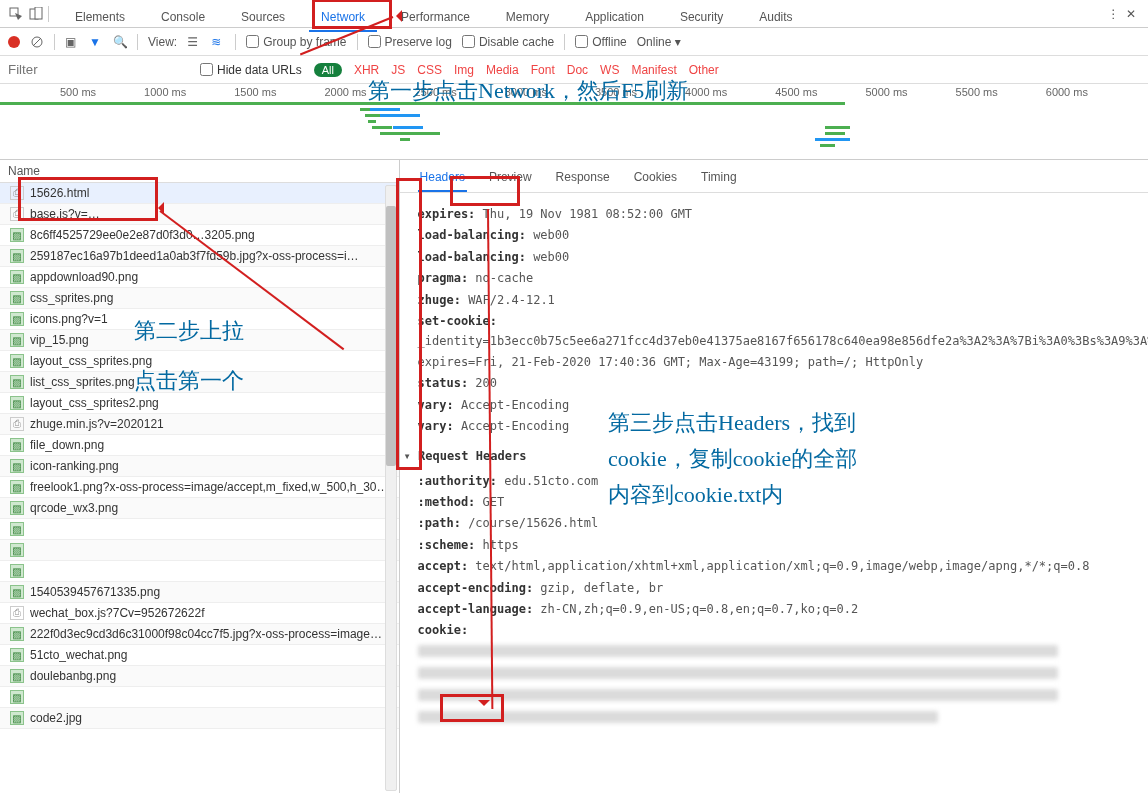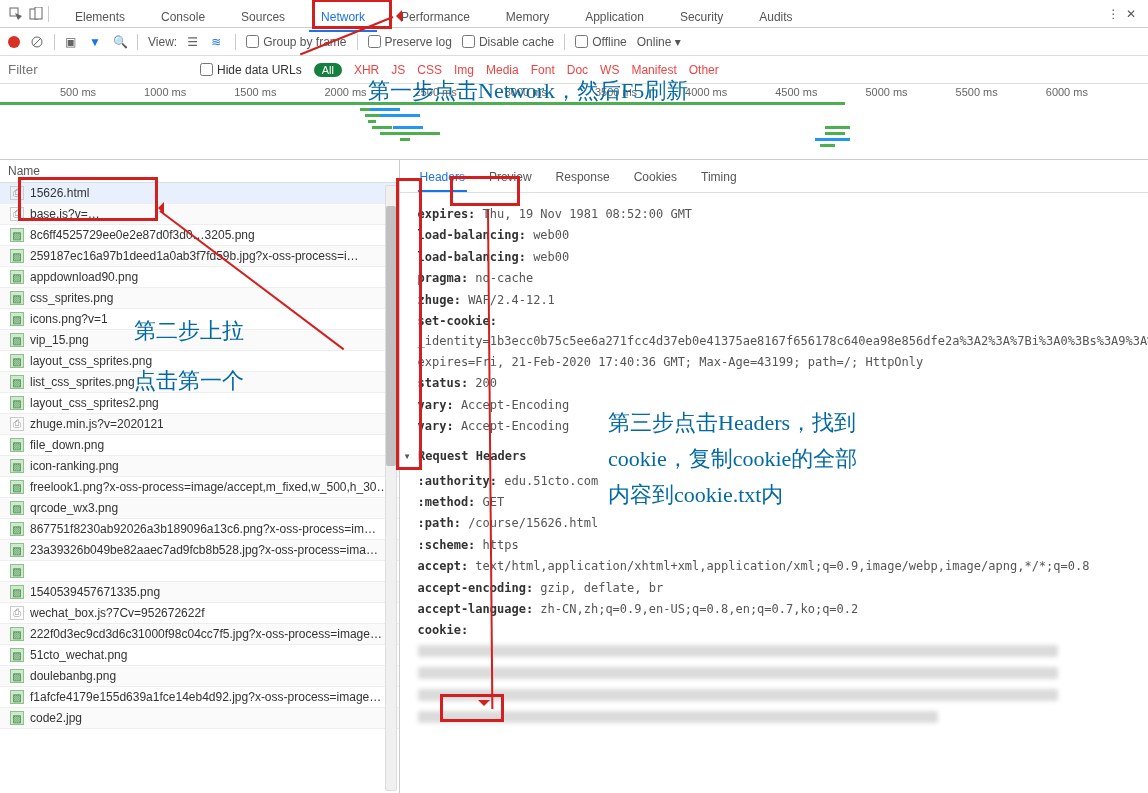--- a/index.html
+++ b/index.html
@@ -228,25 +228,23 @@
           <div class="row">
             <span class="fileic img">▨</span>
             <span>freelook1.png?x-oss-process=image/accept,m_fixed,w_500,h_30…</span>
           </div>
           <div class="row">
             <span class="fileic img">▨</span>
             <span>qrcode_wx3.png</span>
           </div>
           <div class="row">
             <span class="fileic img">▨</span>
-            <span>867751f8230ab92026a3b189096a13c6.png?x-oss-process=im…</span>
-          </div>
-          <div class="row">
-            <span class="fileic img">▨</span>
-            <span>23a39326b049be82aaec7ad9fcb8b528.jpg?x-oss-process=ima…</span>
+          </div>
+          <div class="row">
+            <span class="fileic img">▨</span>
           </div>
           <div class="row">
             <span class="fileic img">▨</span>
           </div>
           <div class="row">
             <span class="fileic img">▨</span>
             <span>1540539457671335.png</span>
           </div>
           <div class="row">
             <span class="fileic">⎙</span>
@@ -259,21 +257,20 @@
           <div class="row">
             <span class="fileic img">▨</span>
             <span>51cto_wechat.png</span>
           </div>
           <div class="row">
             <span class="fileic img">▨</span>
             <span>doulebanbg.png</span>
           </div>
           <div class="row">
             <span class="fileic img">▨</span>
-            <span>f1afcfe4179e155d639a1fce14eb4d92.jpg?x-oss-process=image…</span>
           </div>
           <div class="row">
             <span class="fileic img">▨</span>
             <span>code2.jpg</span>
           </div>
         </div>
       <div class="scroll-indicator">
           <div class="scroll-thumb"></div>
         </div>
     </div>

